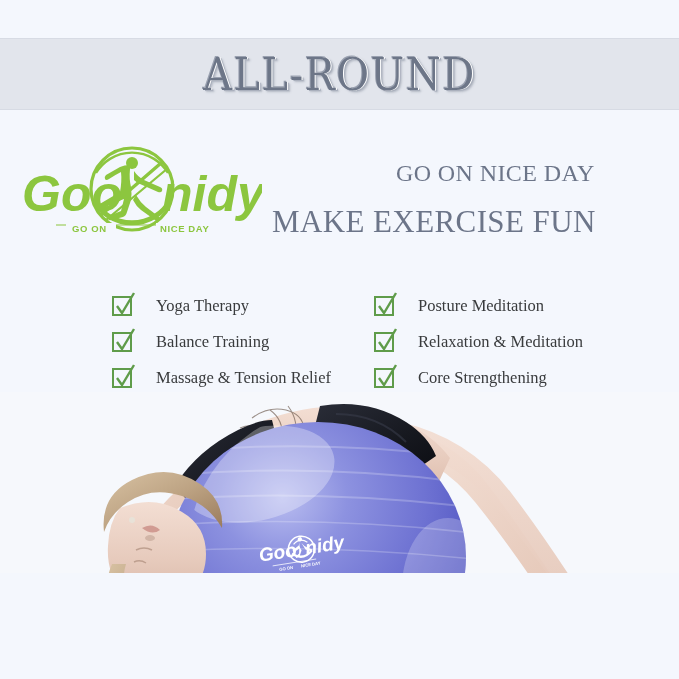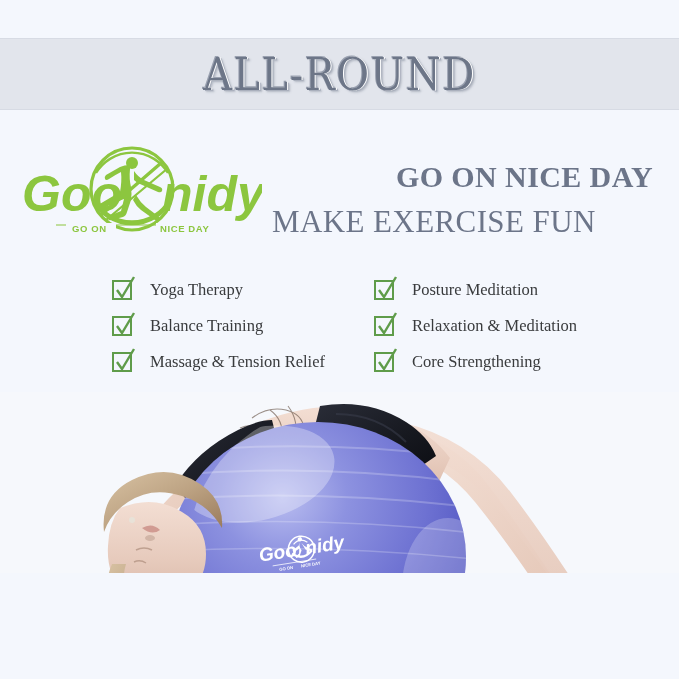--- a/index.html
+++ b/index.html
@@ -51,41 +51,41 @@
   
   .logo-block{
     position:absolute;left:22px;top:143px;width:240px;height:102px;
   }
   .logo-svg{display:block;}
 
   
   .slogan1{
     position:absolute;left:396px;top:160px;
     font-family:"Liberation Serif", serif;
-    font-size:30px;letter-spacing:.4px;
-    color:#6c7589;white-space:nowrap;font-weight:bold;
+    font-size:24px;letter-spacing:.4px;
+    color:#6c7589;white-space:nowrap;
   }
   .slogan2{
     position:absolute;left:272px;top:204px;
     font-family:"Liberation Serif", serif;
     font-size:31px;letter-spacing:.4px;
     color:#6c7589;white-space:nowrap;
   }
 
   
   .features{
     position:absolute;left:112px;top:280px;
     width:520px;
     display:grid;
     grid-template-columns:250px 250px;
     grid-auto-rows:36px;
     column-gap:12px;
   }
   .feature{
-    display:flex;align-items:flex-start;gap:18px;
+    display:flex;align-items:flex-end;gap:24px;
   }
   .cb{
     position:relative;width:20px;height:20px;flex:0 0 20px;
     border:2px solid #5f9c4a;box-sizing:border-box;
   }
   .cb svg{position:absolute;left:-1px;top:-6px;overflow:visible;}
   .feature-label{
     font-family:"Liberation Serif", serif;
     font-size:16.5px;
     color:#393b3d;

